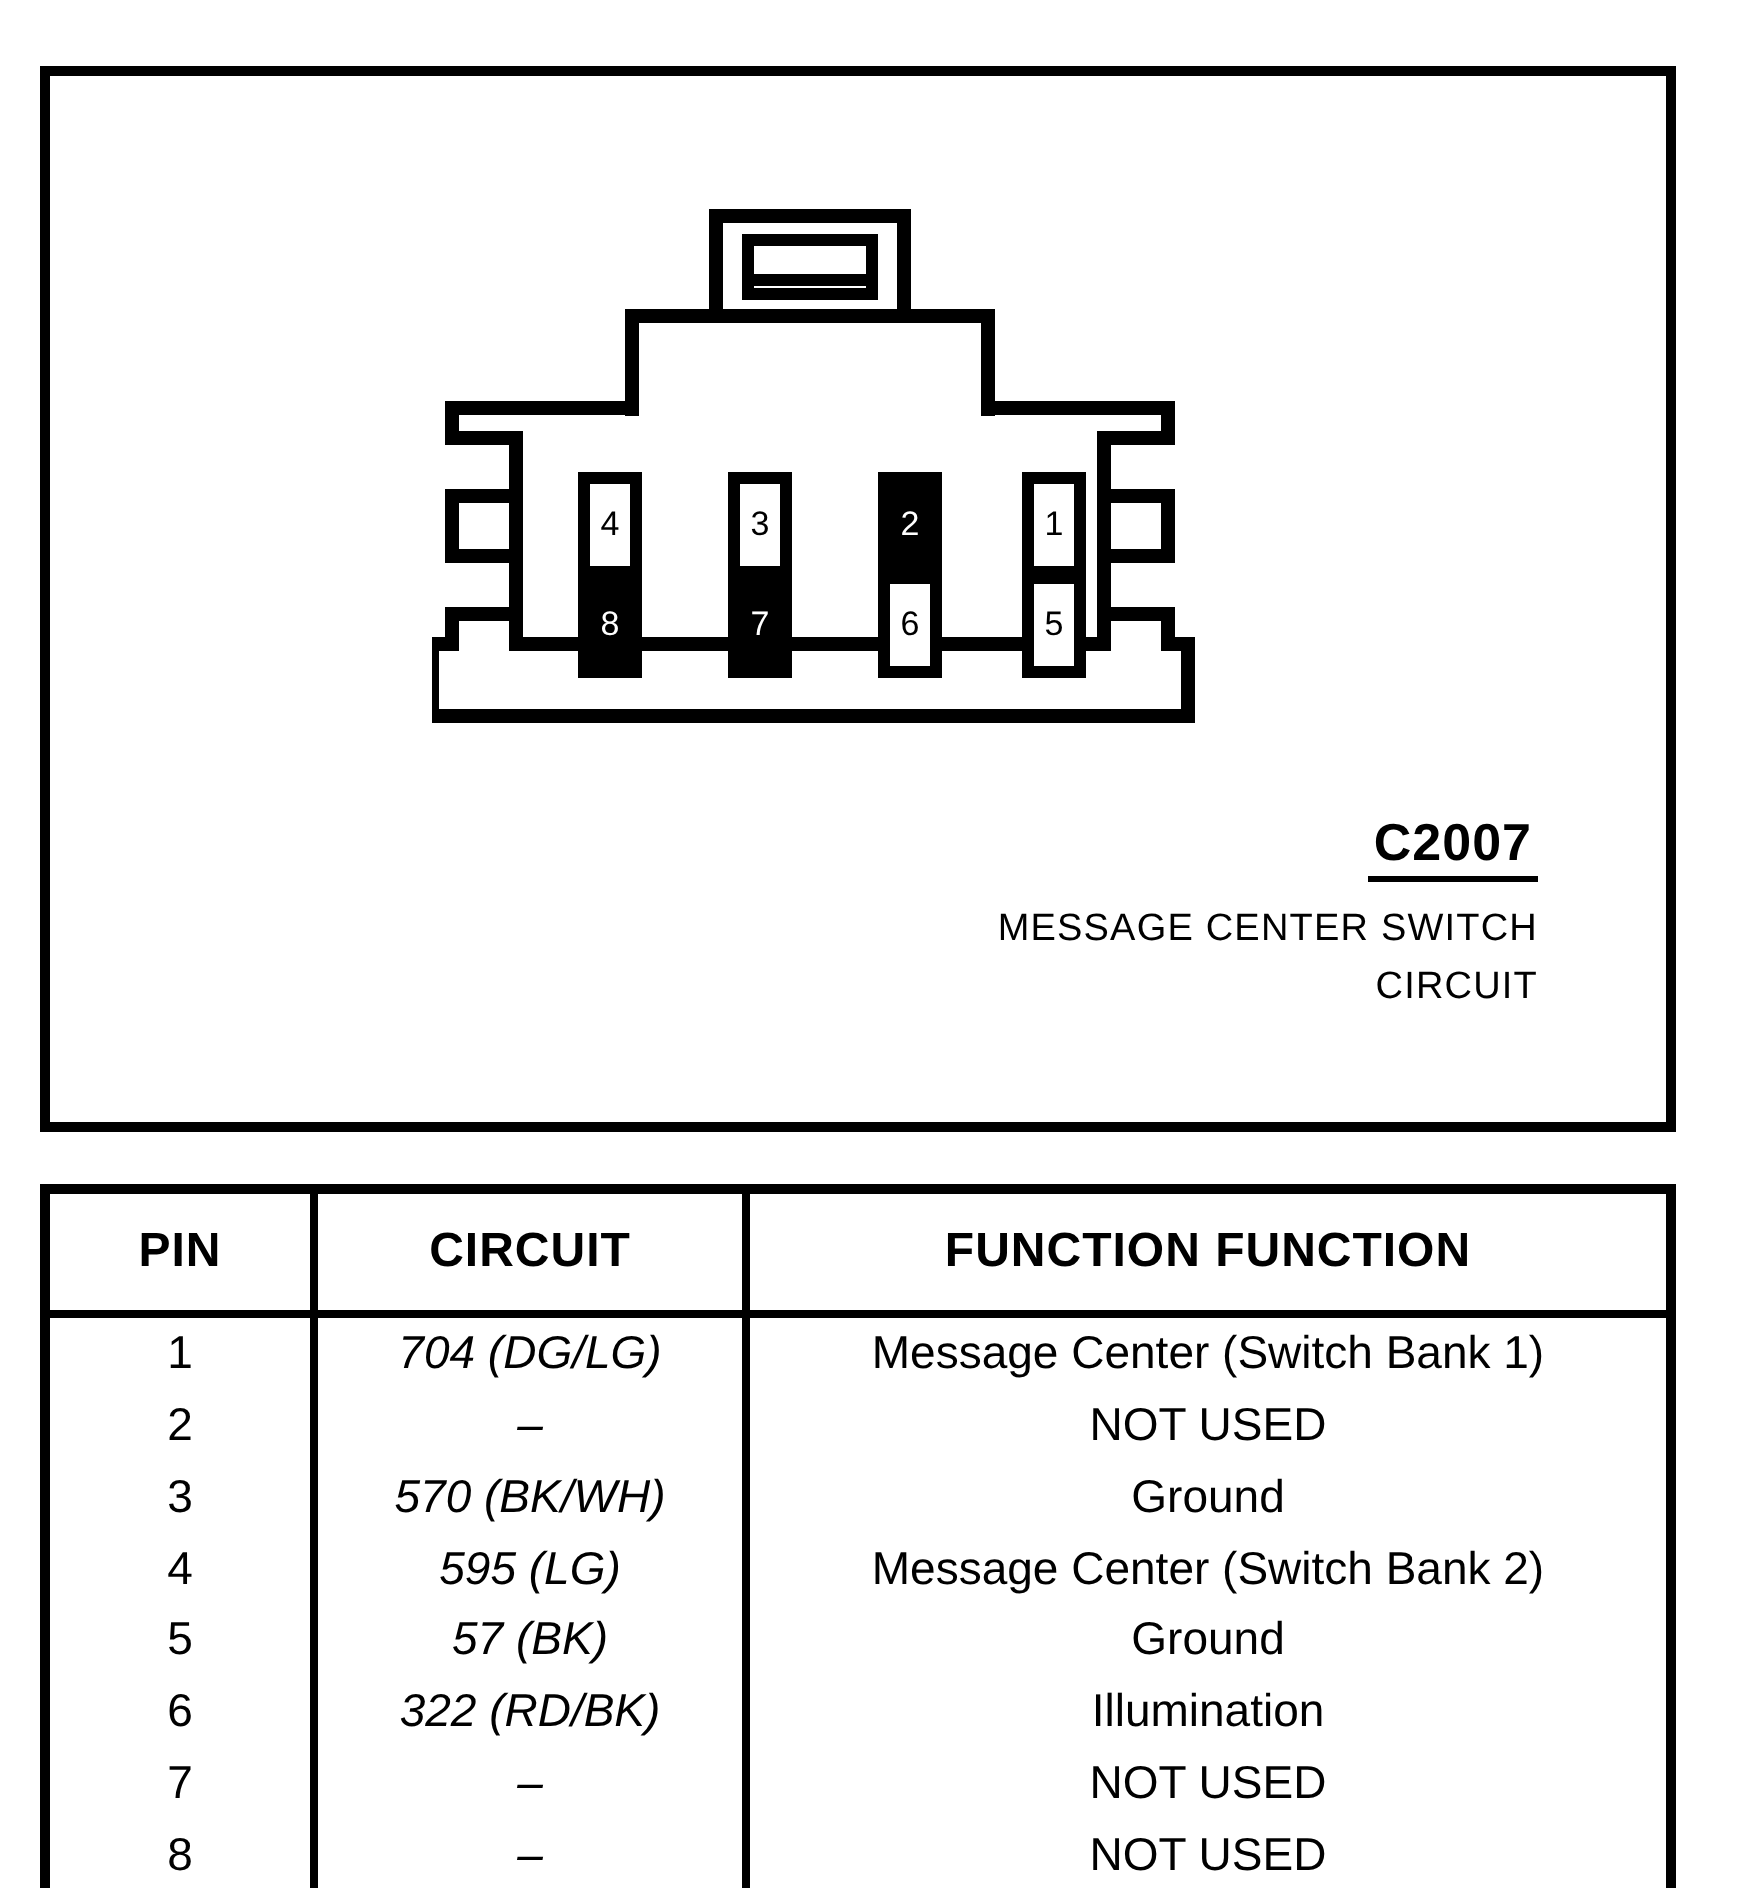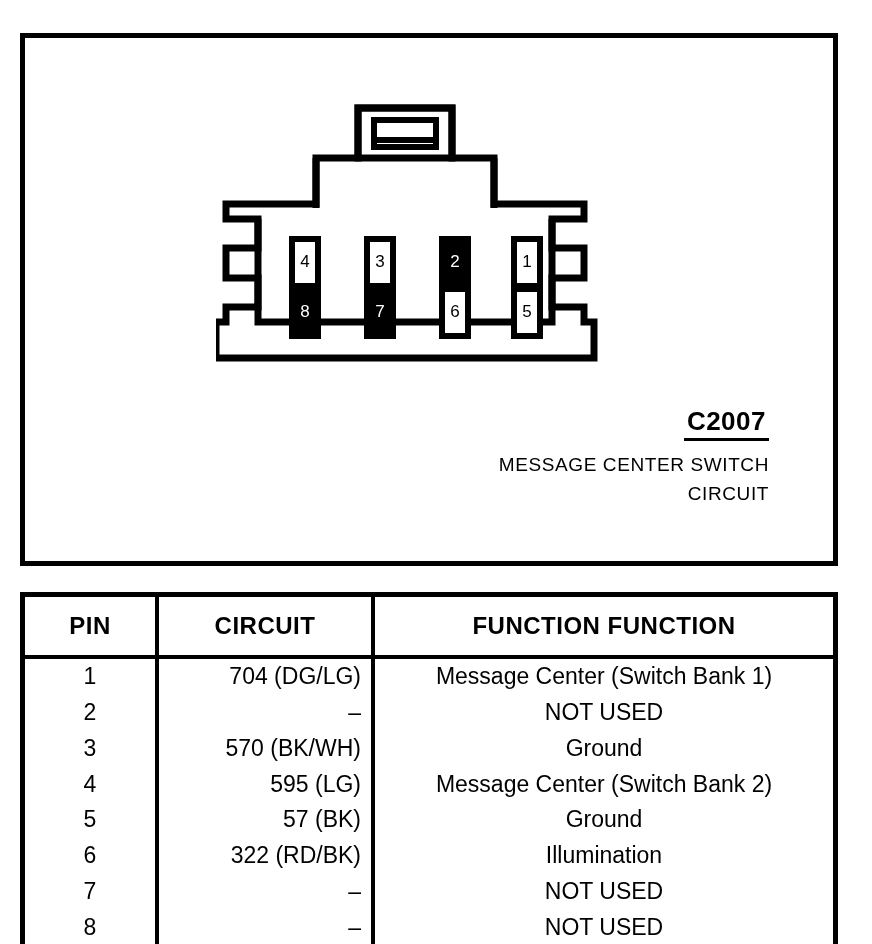--- a/index.html
+++ b/index.html
@@ -130,21 +130,21 @@
     font-weight: bold;
     letter-spacing: 0.5px;
     text-align: center;
   }
   table.pin-table tbody td {
     height: 35px;
     font-size: 23px;
     font-weight: normal;
   }
   td.col-pin      { text-align: center; }
-  td.col-circuit  { text-align: right; }
+  td.col-circuit  { text-align: center; font-style: italic; }
   td.col-function { text-align: center; padding-left: 18px; }
 </style>
 </head>
 <body>
 
 <div id="sheet">
 
   <div class="diagram-panel">
 
     <div class="connector-wrap">

